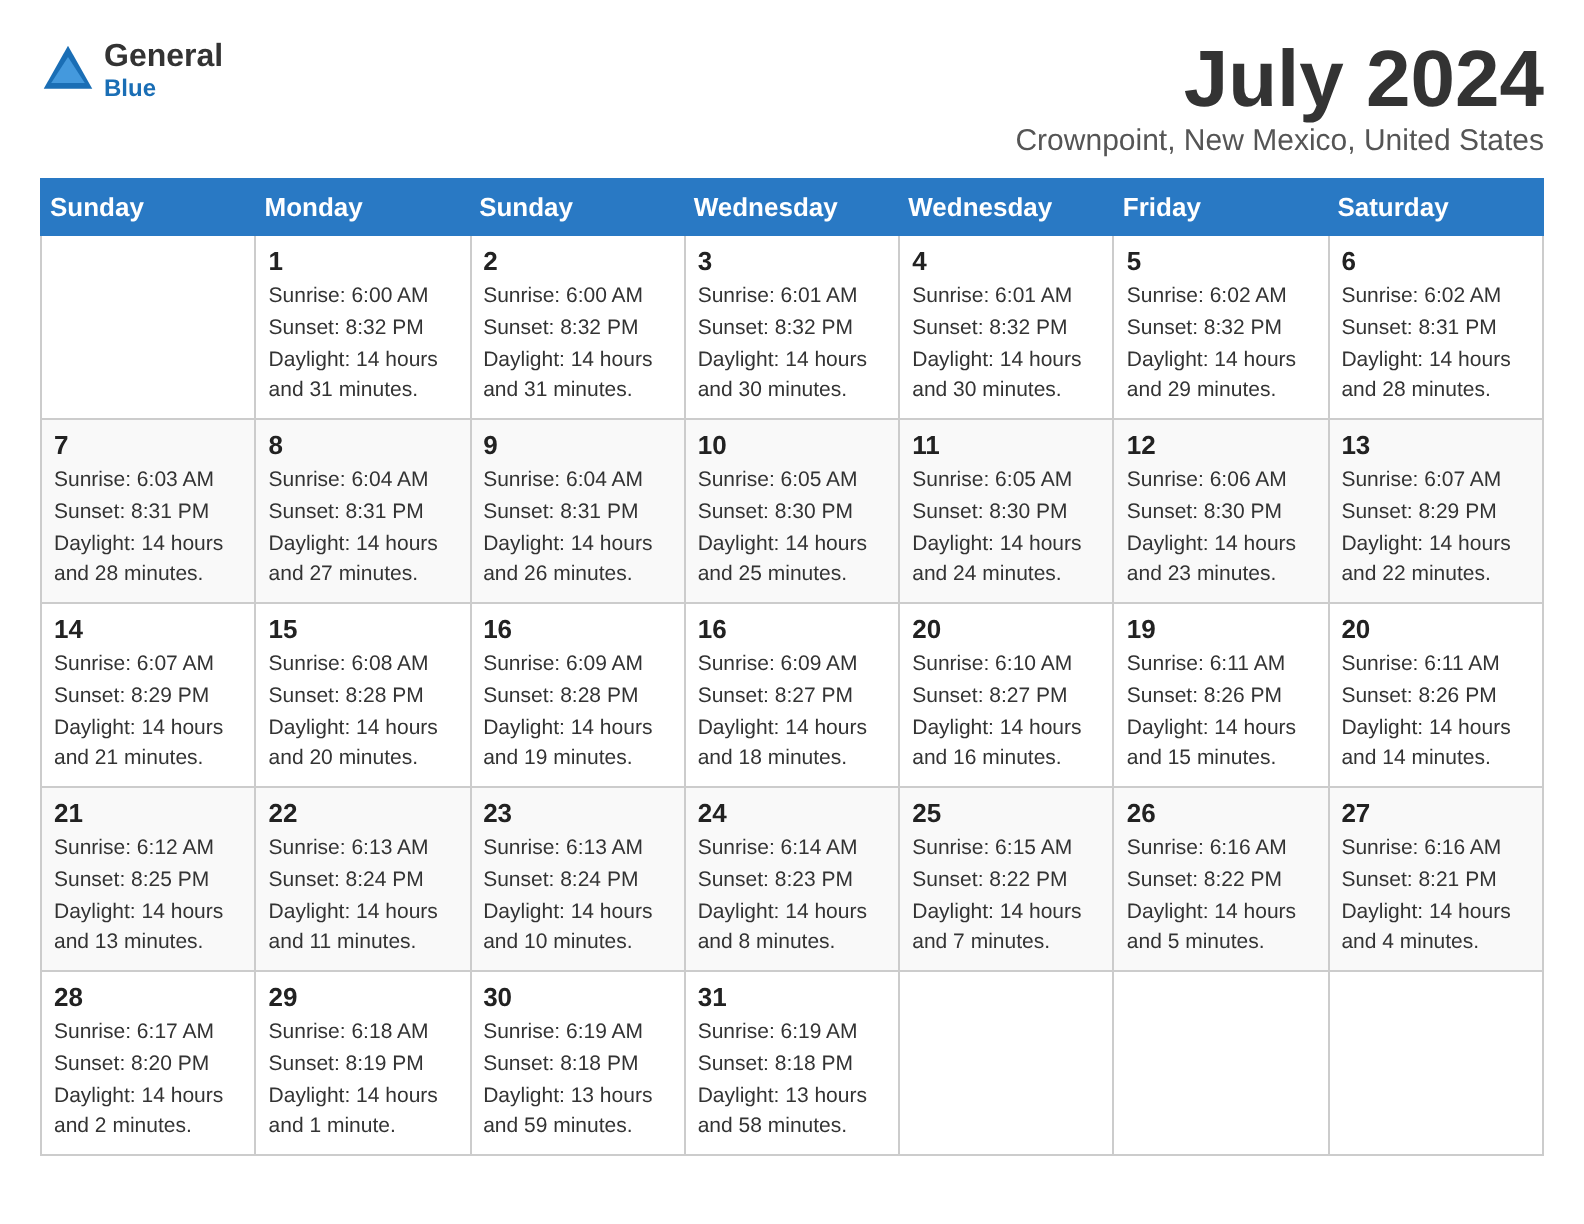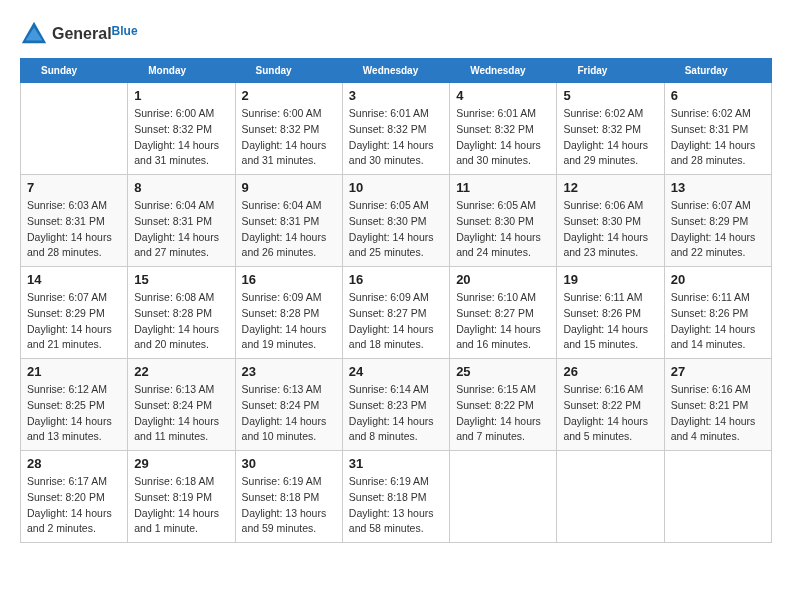--- a/index.html
+++ b/index.html
@@ -16,20 +16,21 @@
       align-items: flex-start;
       margin-bottom: 10px;
     }
     .logo {
       display: flex;
       align-items: center;
       gap: 4px;
     }
     .logo-text {
       display: flex;
+      flex-direction: column;
       line-height: 1.1;
     }
     .logo-general {
       font-size: 16px;
       font-weight: bold;
       color: #333;
     }
     .logo-blue {
       font-size: 12px;
       font-weight: bold;
@@ -54,23 +55,23 @@
       margin-top: 2px;
     }
     table {
       width: 100%;
       border-collapse: collapse;
       font-size: 11px;
     }
     thead tr th {
       background-color: #2979c4;
       color: #fff;
-      font-size: 10px;
-      font-weight: bold;
-      padding: 6px 20px;
+      font-size: 13px;
+      font-weight: bold;
+      padding: 6px 4px;
       text-align: left;
       border: 1px solid #2979c4;
     }
     tbody tr td {
       border: 1px solid #ccc;
       vertical-align: top;
       padding: 5px 6px;
       width: 107px;
       min-height: 80px;
       background: #fff;
@@ -100,20 +101,24 @@
   <div class="logo">
     <svg class="logo-icon" viewBox="0 0 30 30" xmlns="http://www.w3.org/2000/svg">
       <polygon points="15,2 28,25 2,25" fill="#1a6eb5"></polygon>
       <polygon points="15,8 24,22 6,22" fill="#4499dd"></polygon>
     </svg>
     <div class="logo-text">
       <span class="logo-general">General</span>
       <span class="logo-blue">Blue</span>
     </div>
   </div>
+  <div class="title-block">
+    <div class="month-title">July 2024</div>
+    <div class="location">Crownpoint, New Mexico, United States</div>
+  </div>
 </div>
 
 <table>
   <thead>
     <tr>
     <th>Sunday</th>
         <th>Monday</th>
         <th>Sunday</th>
         <th>Wednesday</th>
         <th>Wednesday</th>

